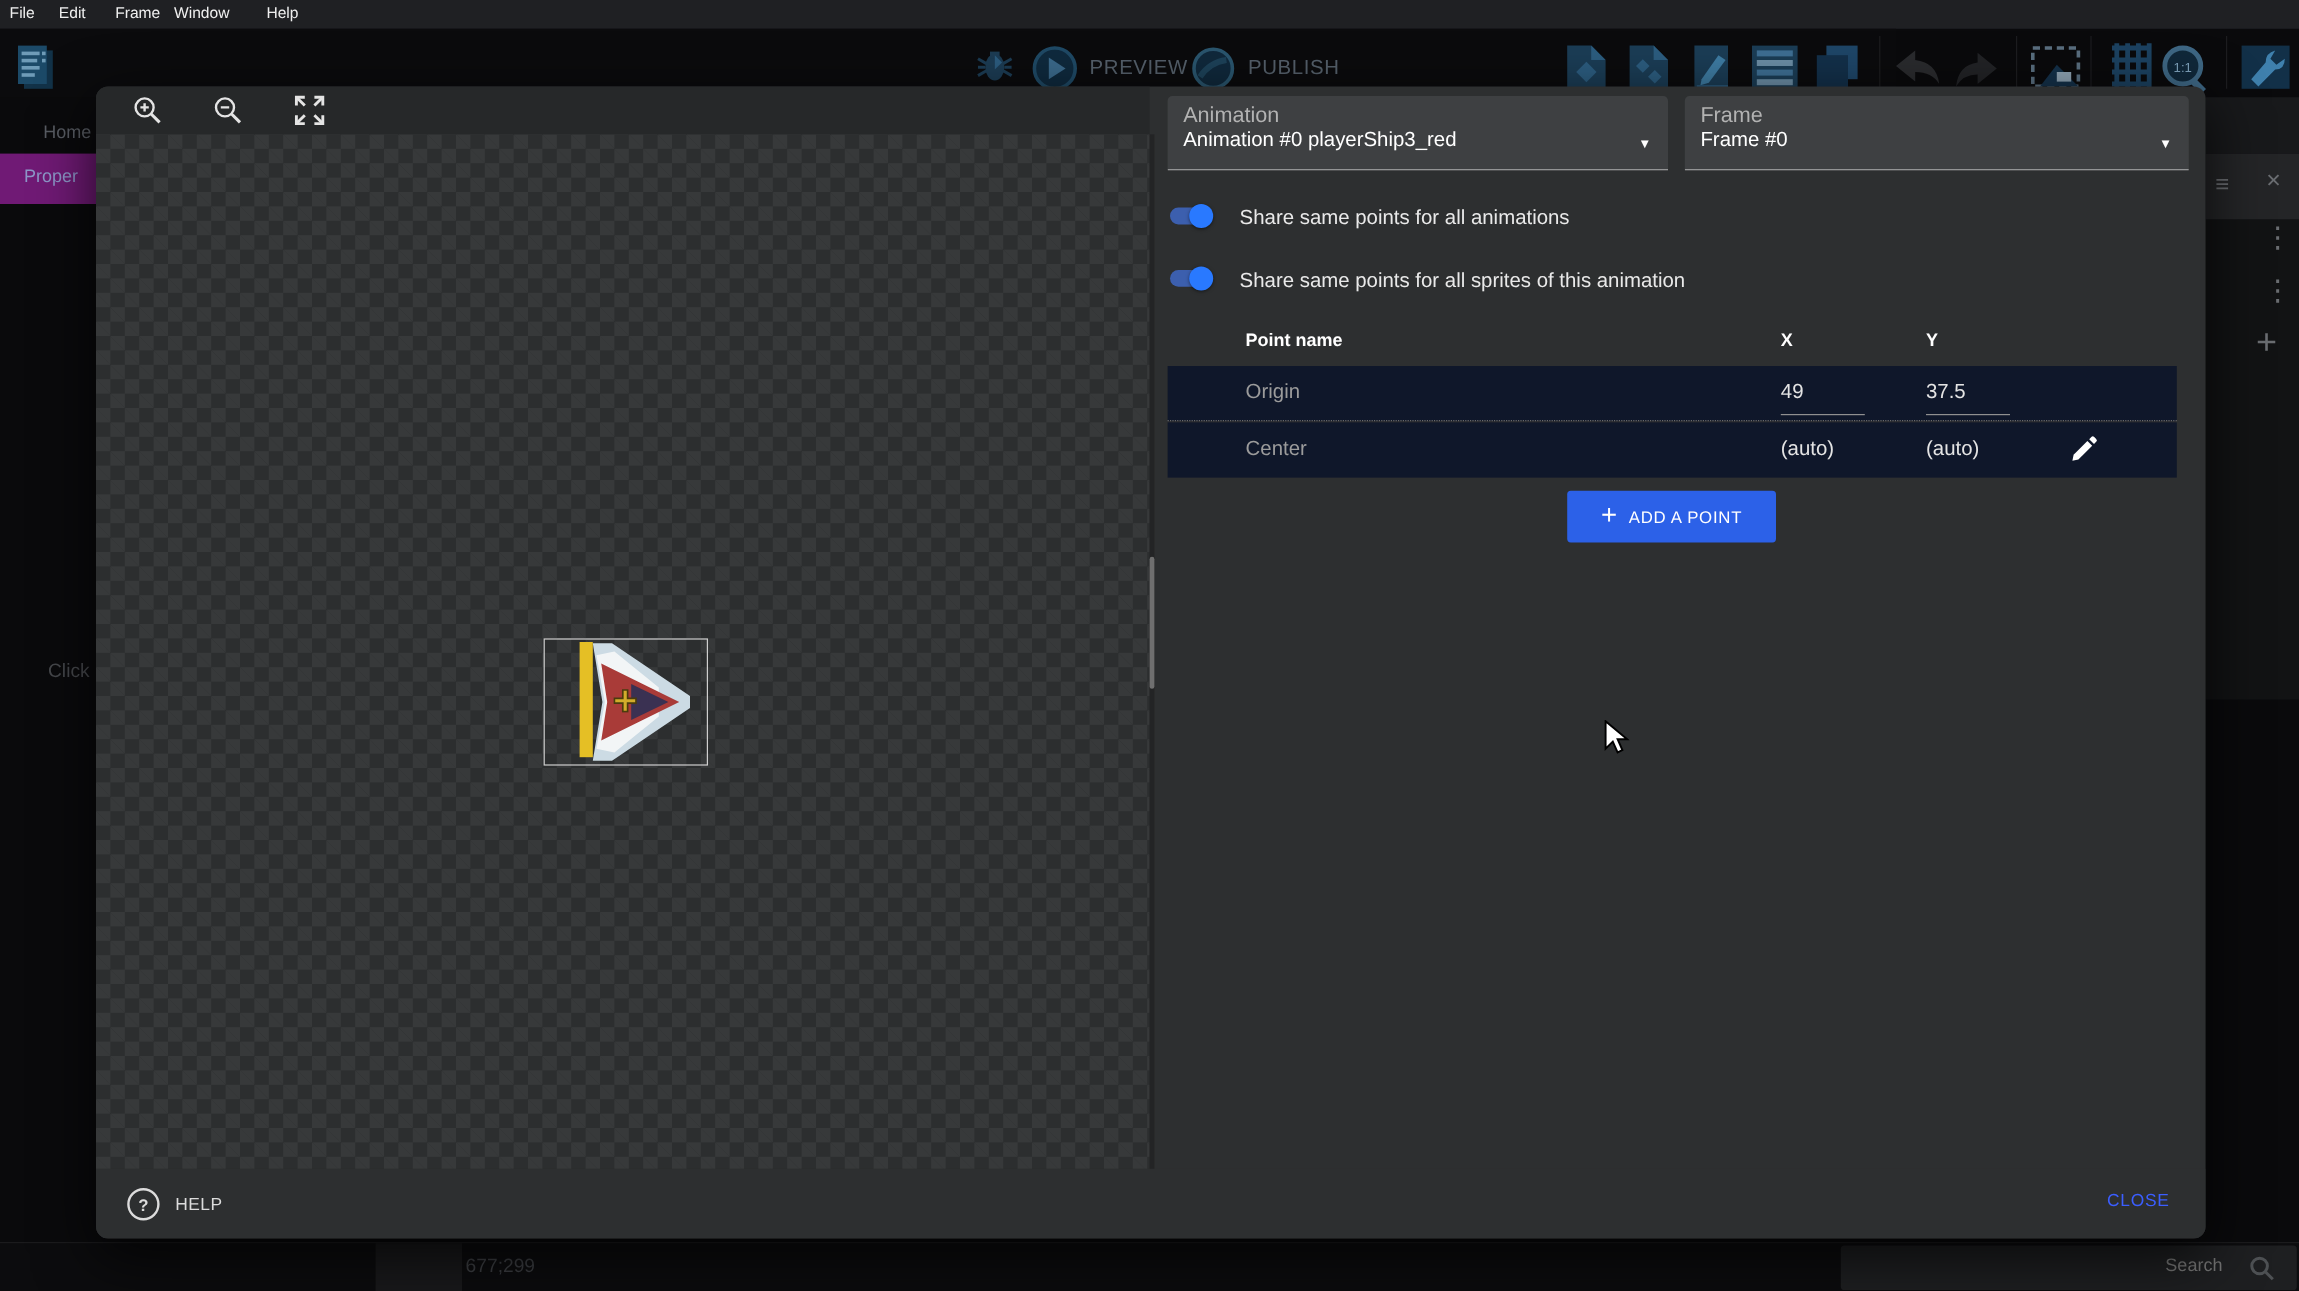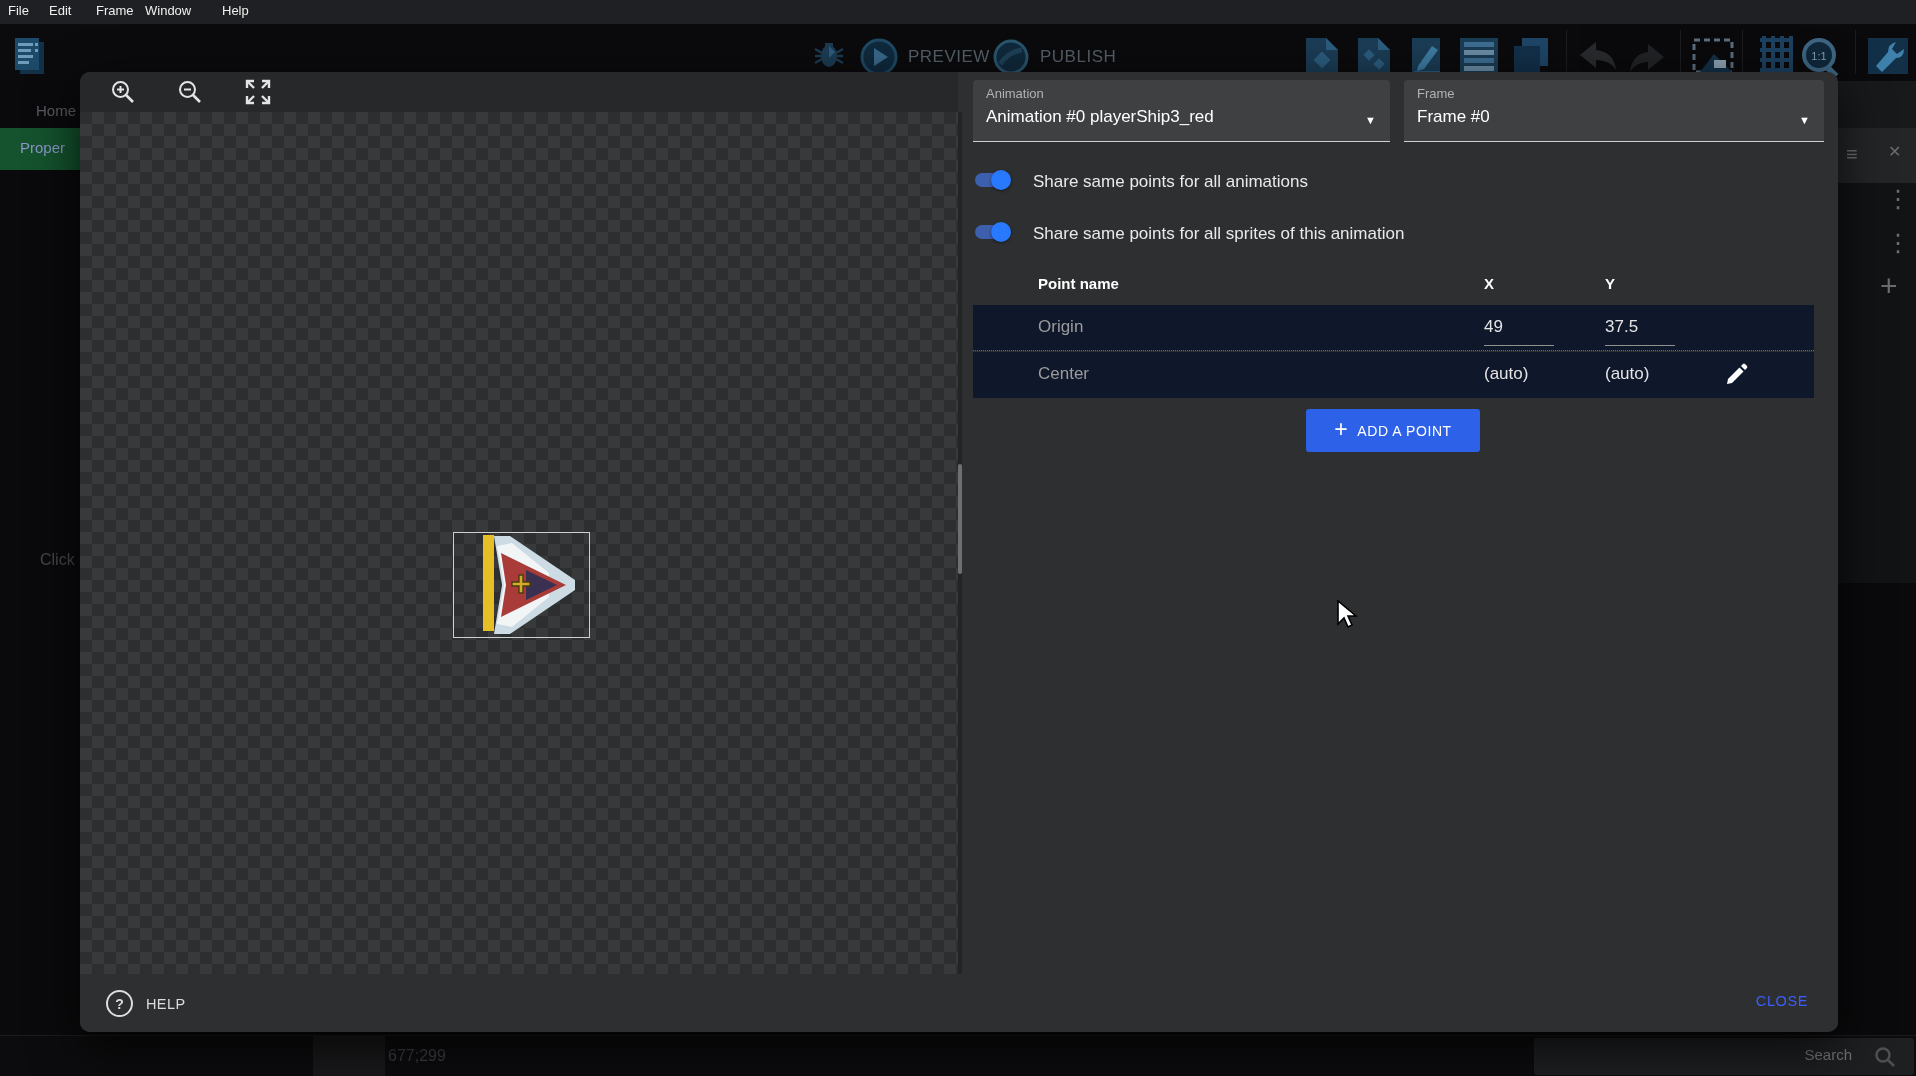--- a/index.html
+++ b/index.html
@@ -9,21 +9,21 @@
 
   
   .menubar{left:0;top:0;width:1916px;height:24px;background:#1f2023;}
   .menu-item{position:absolute;top:3px;font-size:13px;color:#efefef;cursor:default;}
   .toolbar{left:0;top:24px;width:1580px;height:57px;background:#0b0b0d;}
   .tabstrip-right{left:1838px;top:81px;width:78px;height:47px;background:#18191b;}
   .panelhead-right{left:1838px;top:128px;width:78px;height:55px;background:#242527;}
   .rightcol{left:1838px;top:183px;width:78px;height:400px;background:#121314;}
   .dim-ic{color:#6a6d71;font-size:20px;line-height:1;}
   .tab-home{left:36px;top:102px;font-size:15px;color:#585c63;}
-  .tab-props{left:0;top:128px;width:80px;height:42px;background:#14532d;}
+  .tab-props{left:0;top:128px;width:80px;height:42px;background:#701a75;}
   .tab-props span{position:absolute;left:20px;top:11px;font-size:15px;color:#8d97c9;white-space:nowrap;}
   .click-text{left:40px;top:551px;font-size:16px;color:#46484c;}
   .statusbar{left:0;top:1035px;width:1916px;height:41px;background:#0c0c0e;border-top:1px solid #1b1b1d;}
   .status-block{position:absolute;left:313px;top:0;width:72px;height:41px;background:#19191b;}
   .status-coords{position:absolute;left:388px;top:11px;font-size:16px;color:#3c3e42;}
   .searchbox{position:absolute;left:1534px;top:2px;width:380px;height:37px;background:#1e1f21;border-radius:3px;}
   .searchbox input{position:absolute;left:16px;top:7px;width:300px;background:transparent;border:none;outline:none;
        color:#5d6064;font-size:15px;font-family:"Liberation Sans",sans-serif;text-align:right;}
   .tb-text{color:#55606b;font-size:17px;letter-spacing:.5px;}
   .tb-sep{position:absolute;top:6px;width:1px;height:44px;background:#1d1d20;}
@@ -38,21 +38,21 @@
       linear-gradient(45deg,#37393a 25%,transparent 25%,transparent 75%,#37393a 75%),
       linear-gradient(45deg,#37393a 25%,transparent 25%,transparent 75%,#37393a 75%);
     background-size:24px 24px;background-position:0 0,12px 12px;}
   .vdivider{left:878px;top:40px;width:4px;height:862px;background:#232425;}
   .vthumb{position:absolute;left:0;top:352px;width:4px;height:110px;background:#6f6f6f;border-radius:2px;}
   .sprite-box{position:absolute;left:373px;top:420px;width:137px;height:106px;border:1px solid #cfcfcf;box-sizing:border-box;}
 
   
   .select{position:absolute;top:8px;height:62px;background:#3e4042;border-radius:4px 4px 0 0;
           border-bottom:1px solid #cfcfcf;box-sizing:border-box;cursor:pointer;}
-  .select .lbl{position:absolute;left:13px;top:6px;font-size:13px;color:#b2b2b2;}
+  .select .lbl{position:absolute;left:13px;top:6px;font-size:18px;color:#b2b2b2;}
   .select .val{position:absolute;left:13px;top:27px;font-size:17px;color:#fff;white-space:nowrap;}
   .select .arrow{position:absolute;right:14px;top:34px;font-size:11px;color:#fff;}
   .sel-anim{left:893px;width:417px;}
   .sel-frame{left:1324px;width:420px;}
 
   .toggle-row{position:absolute;left:893px;height:24px;display:flex;align-items:flex-end;}
   .switch{position:relative;width:38px;height:24px;margin-right:22px;cursor:pointer;flex:none;}
   .switch .track{position:absolute;left:2px;top:5px;width:34px;height:14px;border-radius:7px;background:#3c5fae;}
   .switch .thumb{position:absolute;right:0;top:2px;width:20px;height:20px;border-radius:50%;background:#2979ff;
                  box-shadow:0 1px 3px rgba(0,0,0,.5);}

